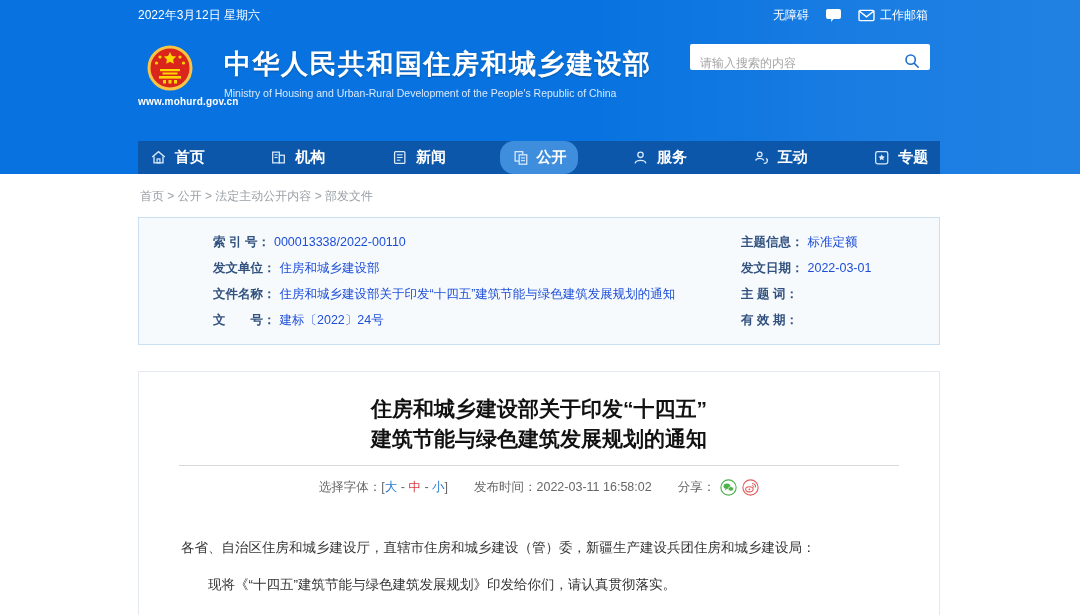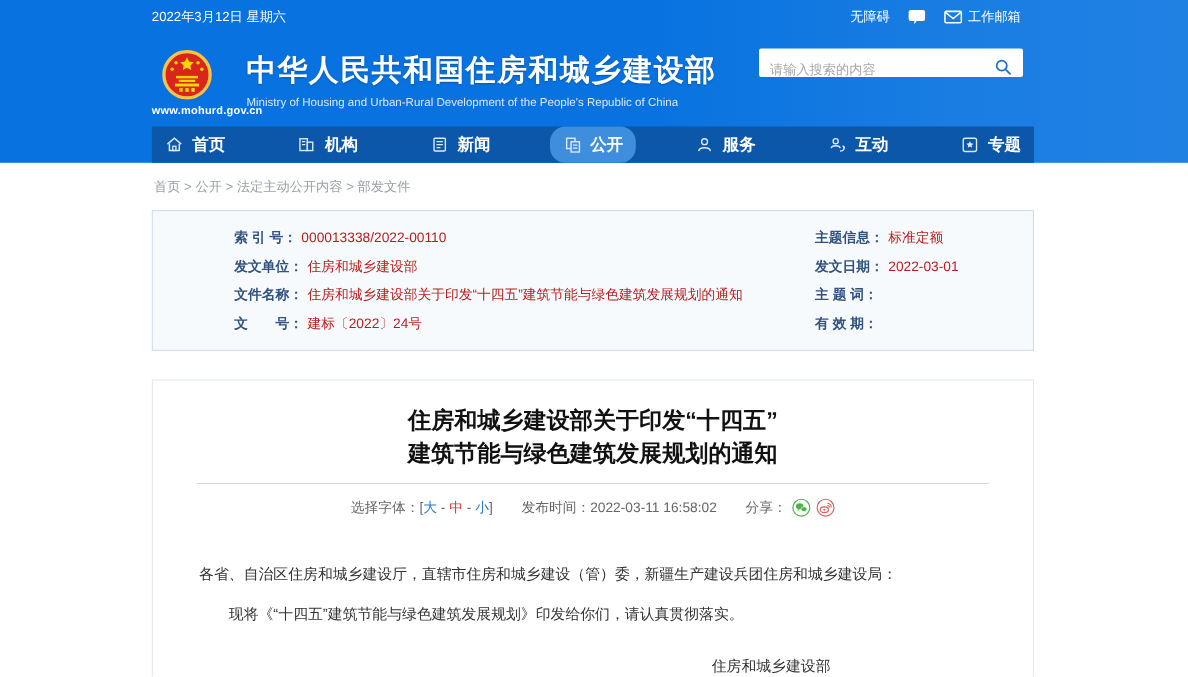--- a/index.html
+++ b/index.html
@@ -1,20 +1,20 @@
 <!DOCTYPE html>
 <html><head>
 <meta charset="utf-8">
 <style>
   * { margin:0; padding:0; box-sizing:border-box; }
   html,body { width:1080px; height:615px; overflow:hidden; background:#fff;
     font-family:"Liberation Sans","DejaVu Sans",sans-serif; }
 
   
-  .header { position:relative; height:148px; background:#0873e0;
+  .header { position:relative; height:174px; background:#0873e0;
     background-image:linear-gradient(to right, rgba(255,255,255,0) 55%, rgba(255,255,255,0.07) 80%, rgba(255,255,255,0.1) 100%); }
   .topbar { height:30px; display:flex; align-items:center; justify-content:space-between;
     padding:0 152px 0 138px; color:#fff; font-size:12px; }
   .topbar-right { display:flex; align-items:center; gap:16px; }
   .topbar-link { display:flex; align-items:center; gap:5px; color:#fff; cursor:pointer; }
 
   .brand { position:absolute; left:138px; top:44px; display:flex; align-items:flex-start; }
   .logo-col { width:78px; display:flex; flex-direction:column; align-items:flex-start; }
   .logo-col svg { margin-left:8px; }
   .site-url { font-size:10px; font-weight:bold; color:#fff; margin-top:2px; letter-spacing:.2px; }
@@ -40,21 +40,21 @@
   
   .breadcrumb { margin:14px 0 0 140px; font-size:12px; color:#9aa0a6; }
 
   
   .meta-card { margin:12px 0 0 138px; width:802px; border:1px solid #cbdff2; background:#f7fafd;
     padding:16px 0 6px 32px; display:flex; font-size:12.5px; }
   .meta-col.left { width:528px; }
   .meta-col.right { flex:1; }
   .meta-row { margin-bottom:10px; line-height:16px; }
   .meta-label { font-weight:bold; color:#31517e;margin-left:42px; }
-  .meta-value { color:#b91c1c; margin-left:4px;text-align:right; }
+  .meta-value { color:#1d4ed8; margin-left:4px;text-align:right; }
 
   
   .doc-card { margin:26px 0 0 138px; width:802px; border:1px solid #e4e9ef; background:#fff;
     padding:22px 0 0; height:420px; }
   .doc-title { text-align:center; font-size:21px; font-weight:bold; color:#111; line-height:30px; }
   .doc-divider { margin:11px 40px 0; border-top:1px solid #d9d9d9; }
   .doc-meta { margin-top:13px; display:flex; justify-content:center; align-items:center;
     font-size:12.5px; color:#666; }
   .font-links { margin-right:26px; }
   .font-big, .font-small { color:#2a79d0; cursor:pointer; }

